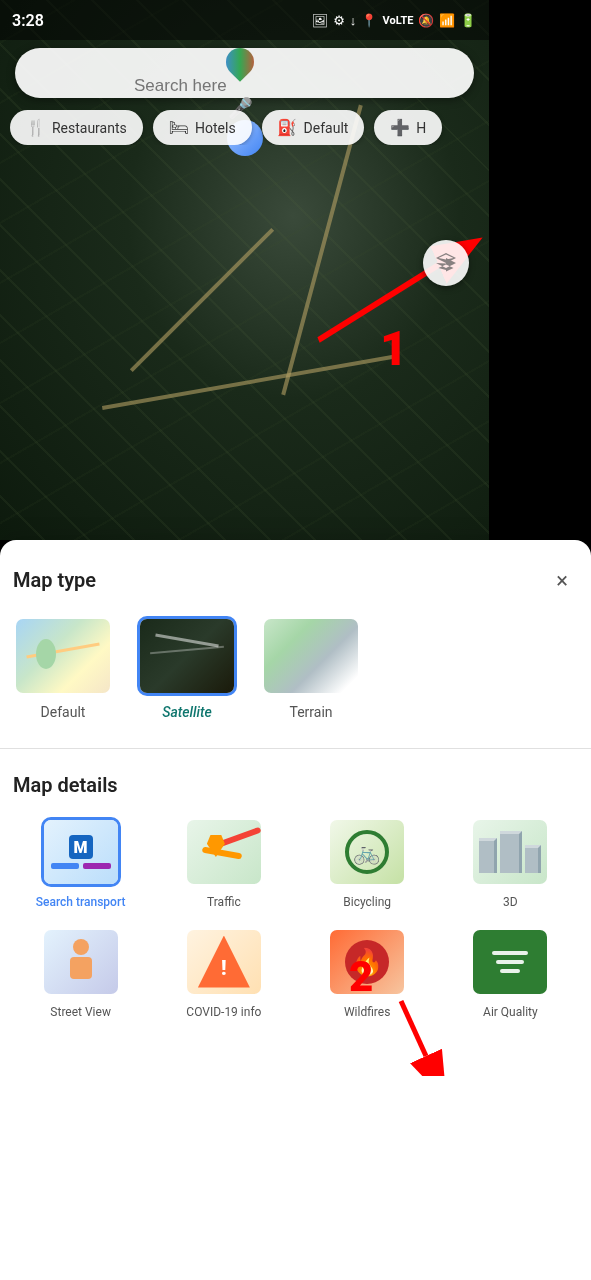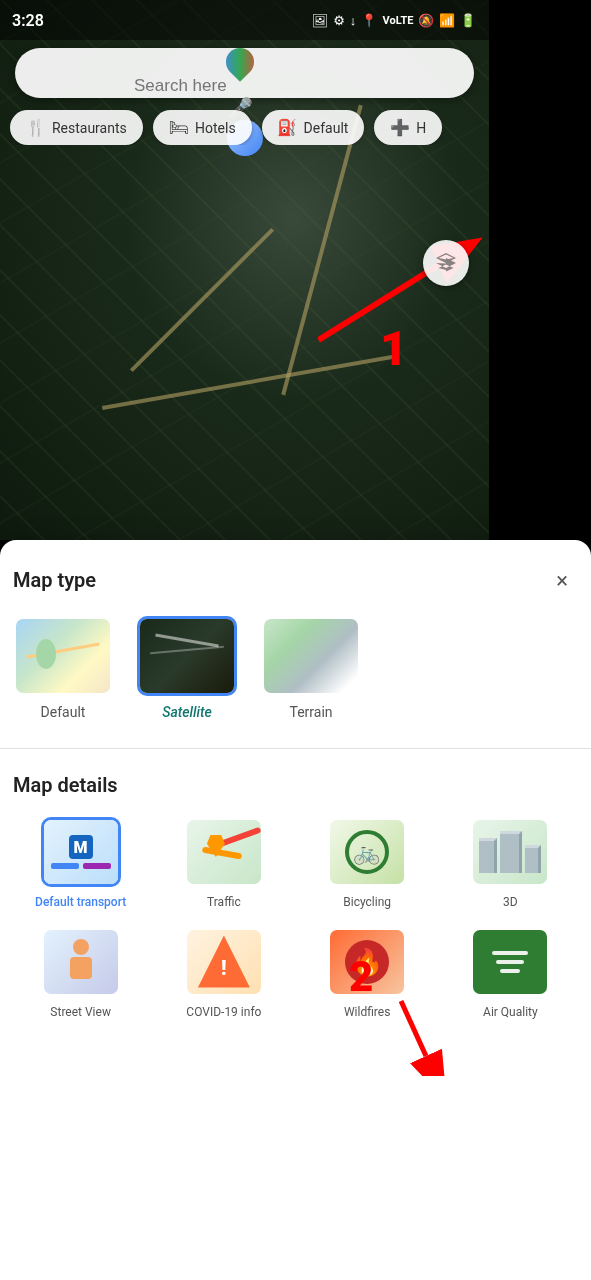--- a/index.html
+++ b/index.html
@@ -367,21 +367,21 @@
         <div class="thumb-pt">
           <div style="display:flex;flex-direction:column;align-items:center;gap:4px;width:100%;padding:6px;">
             <div style="background:#1565c0;color:#fff;font-weight:900;font-size:16px;width:24px;height:24px;border-radius:4px;display:flex;align-items:center;justify-content:center;">M</div>
             <div style="display:flex;gap:4px;">
               <div style="width:28px;height:6px;background:#4285f4;border-radius:2px;"></div>
               <div style="width:28px;height:6px;background:#9c27b0;border-radius:2px;"></div>
             </div>
           </div>
         </div>
       </div>
-      <span class="detail-label selected">Default transport</span>
+      <span class="detail-label selected">Search transport</span>
     </div>
 
     <div class="detail-item">
       <div class="detail-thumb">
         <div class="thumb-traffic">
           <div class="traffic-line-r"></div>
           <div class="traffic-line-g"></div>
           <div class="traffic-pin"></div>
         </div>
       </div>

